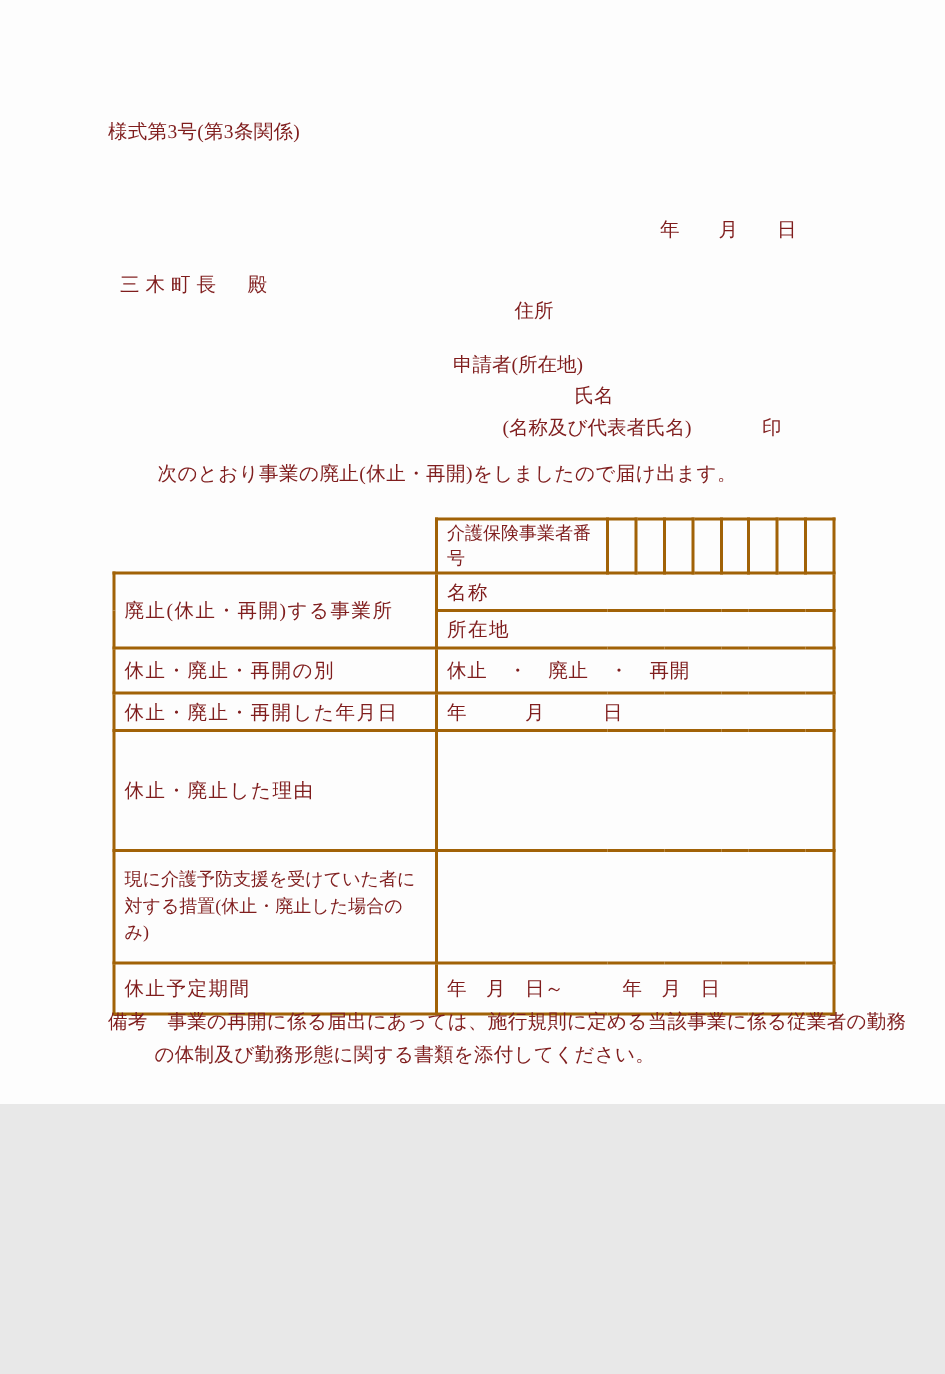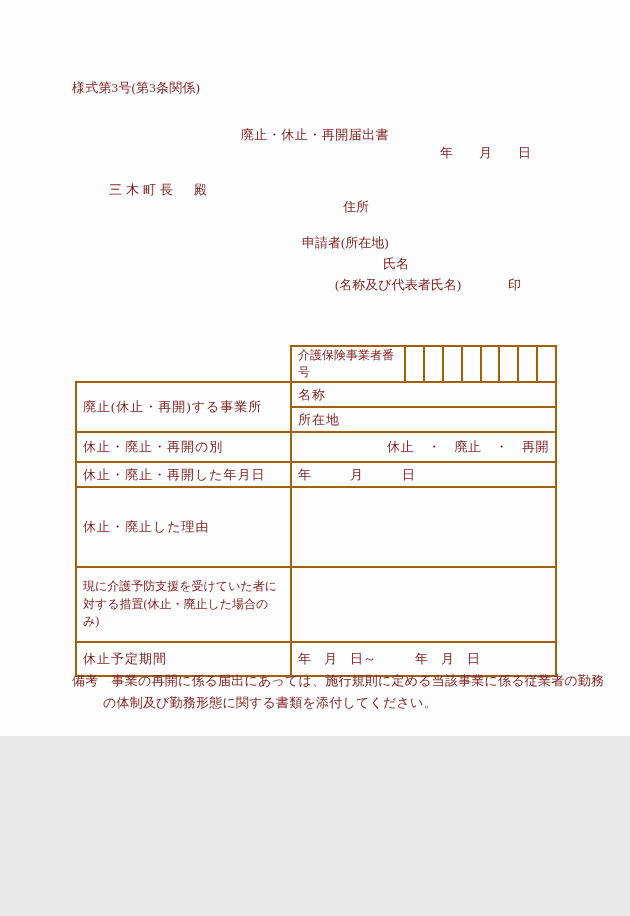--- a/index.html
+++ b/index.html
@@ -11,21 +11,21 @@
     color:#7f1d1d;
     font-family:"Liberation Serif","DejaVu Serif",serif;
     font-size:13px;
     overflow:hidden;
   }
   .abs { position:absolute; white-space:pre; }
 
   .form-number { left:72px; top:79px; letter-spacing:0.2px; }
   .doc-title   { left:0; right:0; top:126px; text-align:center; letter-spacing:0.5px; white-space:pre; }
   .date-line   { left:440px; top:144px; }
-  .addressee   { left:109px; top:181px; letter-spacing:4px; }
+  .addressee   { left:80px; top:181px; letter-spacing:4px; }
 
   .applicant-line1 { left:343px; top:198px;text-align:center; }
   .applicant-line2 { left:302px; top:234px; }
   .applicant-line3 { left:343px; top:255px;margin-left:40px; }
   .applicant-line4 { left:335px; top:276px; }
   .seal            { left:508px; top:276px; }
 
   .lead { left:105px; top:307px; letter-spacing:0.3px; }
 
   .form-table {
@@ -49,43 +49,43 @@
   .r5 { height:25px; }
   .r6 { height:80px; }
   .r7 { height:75px; }
   .r8 { height:34px; }
 
   .lbl { letter-spacing:1px; padding-left:6px; }
   .small-lbl { font-size:12px; letter-spacing:0; line-height:1.45; padding-left:5px; padding-right:2px; }
   .insurer-label { font-size:12px; letter-spacing:0; padding-left:5px; padding-right:0; }
   .digit-cell { padding:0; }
   .val { padding-left:8px; letter-spacing:1px; }
-  .val-center { text-align:right; padding:0; letter-spacing:0.5px; }
+  .val-center { text-align:left; padding:0; letter-spacing:0.5px; }
   .val-date   { padding-left:123px; letter-spacing:0; }
   .val-period { padding-left:82px;  letter-spacing:0; }
 
   .note-line1 { left:72px;  top:672px; letter-spacing:0.2px; }
   .note-line2 { left:103px; top:694px; letter-spacing:0.2px; }
 </style>
 </head>
 <body>
 
 <div class="page">
 
   <div class="abs form-number">様式第3号(第3条関係)</div>
-  <div class="abs doc-title">廃止・休止・再開届出書</div>
   <div class="abs date-line">年　　月　　日</div>
   <div class="abs addressee">三木町長　殿</div>
 
   <div class="abs applicant-line1">住所</div>
   <div class="abs applicant-line2">申請者(所在地)</div>
   <div class="abs applicant-line3">氏名</div>
   <div class="abs applicant-line4">(名称及び代表者氏名)</div>
   <div class="abs seal">印</div>
 
+  <div class="abs lead">次のとおり事業の廃止(休止・再開)をしましたので届け出ます。</div>
 
   <table class="form-table">
     <colgroup id="table-colgroup">
       <col style="width:215px">
       <col style="width:114px">
     <col>
         <col>
         <col>
         <col>
         <col>

